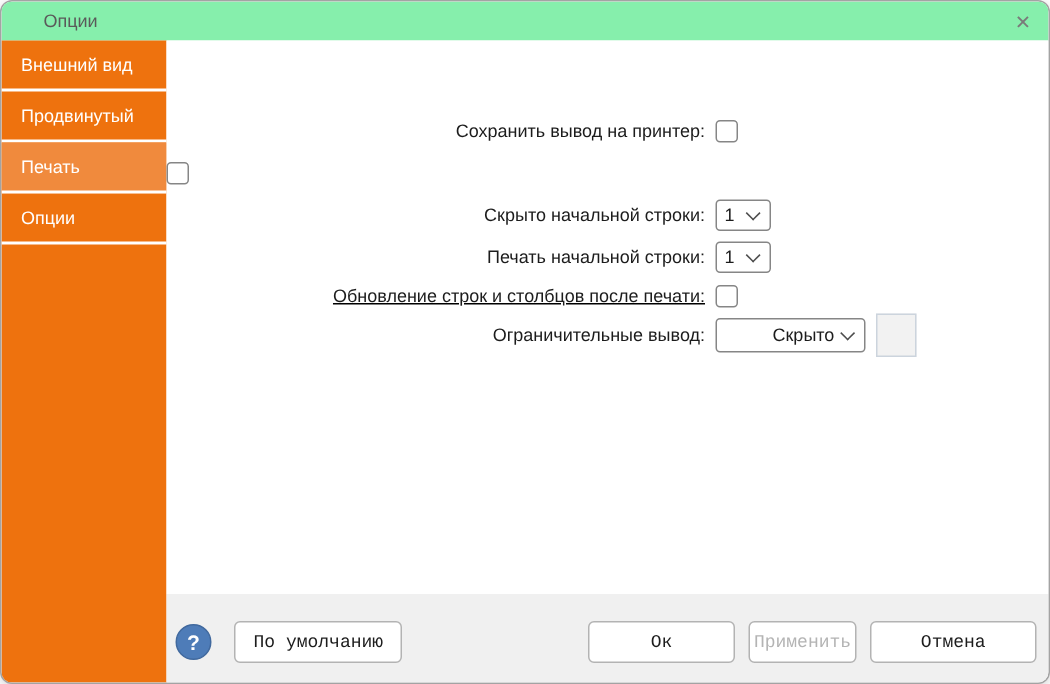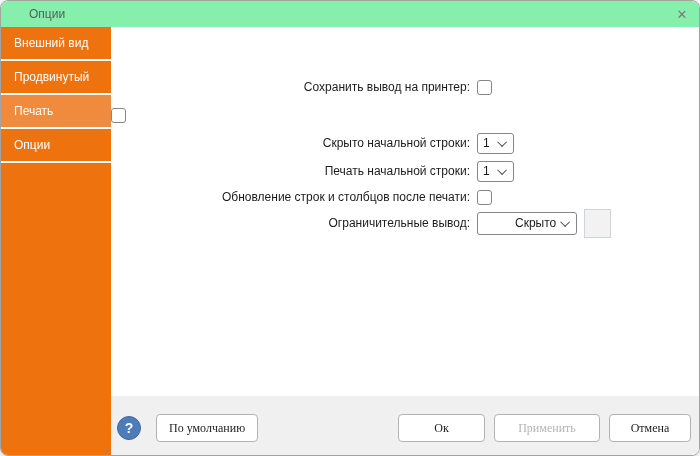--- a/index.html
+++ b/index.html
@@ -52,21 +52,21 @@
   .content {
     flex: 1;
     background: #ffffff;
     padding-top: 46px;
   }
   .form-row {
     display: flex;
     align-items: center;
     height: 28px;
   }
-  .form-row.tight { height: 24px; }
+  .form-row.tight { height: 24px; text-decoration: underline; }
   .row-label {
     flex: 1;
     text-align: right;
     padding-right: 7px;
     font-size: 12px;
     color: #1c1c1c;
     white-space: nowrap;
   }
   .row-control {
     width: 222px;
@@ -123,33 +123,33 @@
     font-weight: bold;
     display: flex;
     align-items: center;
     justify-content: center;
   }
   .btn {
     height: 28px;
     background: #ffffff;
     border: 1px solid #b3b3b3;
     border-radius: 4px;
-    font-family: Liberation Serif, serif;
+    font-family: Liberation Mono, monospace;
     font-size: 12px;
     color: #1c1c1c;
     display: flex;
     align-items: center;
     justify-content: center;
     cursor: default;
   }
   .btn-default { margin-left: 15px; min-width: 88px; padding: 0 12px; }
   .footer-spacer { flex: 1; }
-  .btn-ok { width: 87px; }
-  .btn-apply { width: 106px; margin-left: 9px; color: #b4b4b4; text-align: center; }
-  .btn-cancel { width: 82px; margin-left: 9px; }
+  .btn-ok { width: 98px; }
+  .btn-apply { width: 72px; margin-left: 9px; color: #b4b4b4; text-align: center; }
+  .btn-cancel { width: 111px; margin-left: 9px; }
 </style>
 </head>
 <body>
 
 <div class="window">
 
   <div class="titlebar">
     <span class="titlebar-text">Опции</span>
     <span class="close-btn">✕</span>
   </div>

